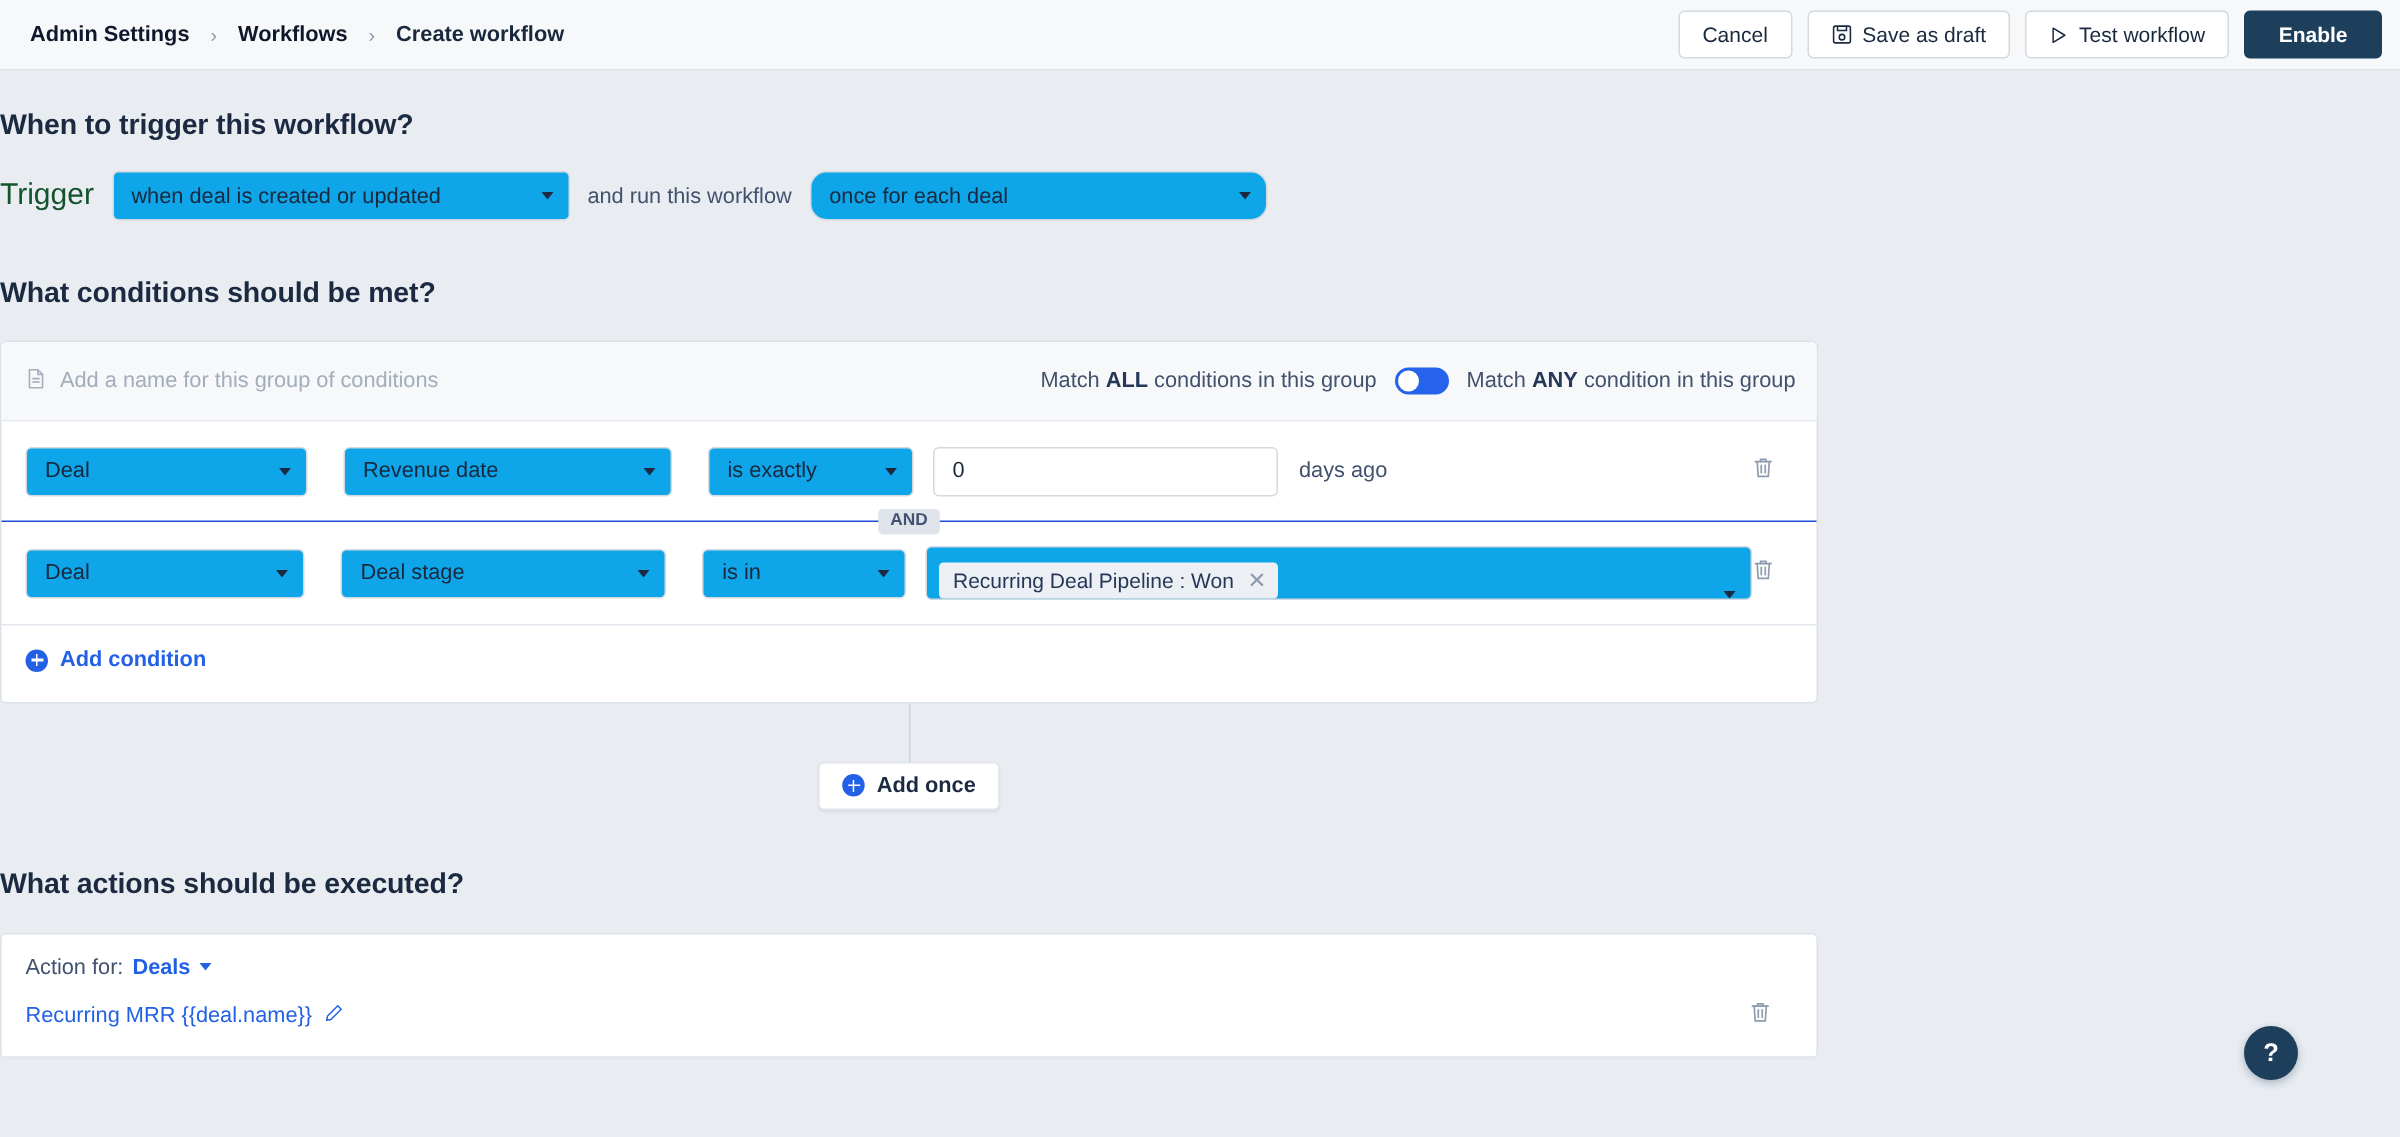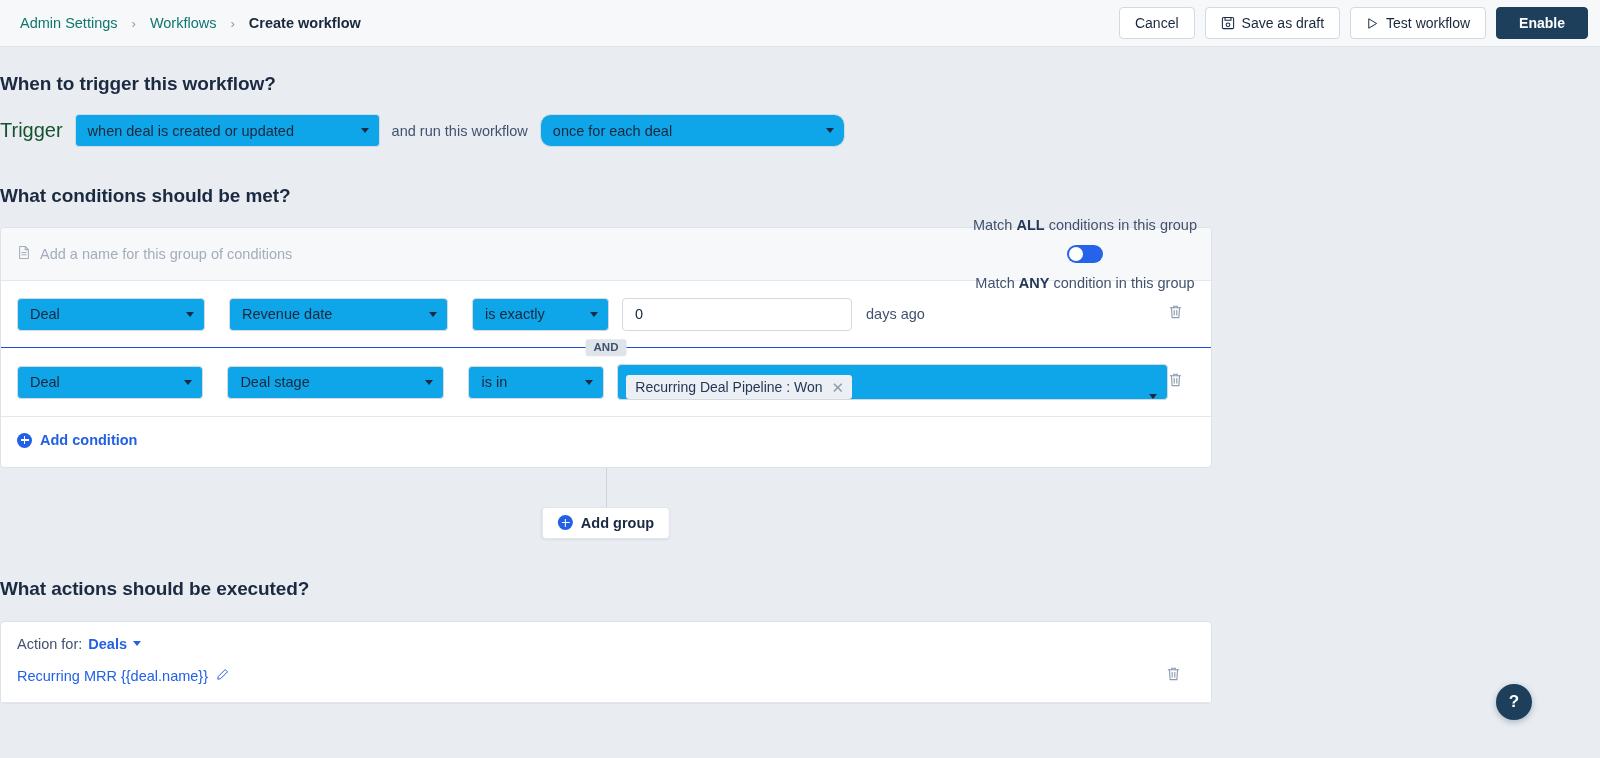--- a/index.html
+++ b/index.html
@@ -15,21 +15,21 @@
   .topbar {
     height: 47px;
     background: #f6f8f9;
     border-bottom: 1px solid #dfe3e8;
     display: flex;
     align-items: center;
     padding: 0 12px 0 20px;
     position: relative;
   }
   .breadcrumb { display: flex; align-items: center; gap: 0; font-size: 14.5px; }
-  .crumb { color: #0f766e; font-weight: 400; cursor: pointer; white-space: nowrap; }
+  .crumb { color: #0f172a; font-weight: 700; cursor: pointer; white-space: nowrap; }
   .crumb.current { color: #19283d; font-weight: 600; cursor: default; }
   .crumb-sep {
     color: #8c9bad; font-size: 13px; margin: 0 14px; font-weight: 400;
     display: inline-block;
   }
   .topbar-actions {
     margin-left: auto; display: flex; align-items: center; gap: 10px;
   }
   .btn {
     height: 32px; border-radius: 4px; border: 1px solid #d3d9e0;
@@ -94,21 +94,21 @@
     border-radius: 4px 4px 0 0;
     height: 53px; display: flex; align-items: center;
     padding: 0 14px 0 16px;
   }
   .group-name-placeholder {
     display: flex; align-items: center; gap: 9px;
     color: #a3adbb; font-size: 14.5px; cursor: text;
   }
   .match-toggle-wrap {
     margin-left: auto; display: flex; align-items: center; gap: 12px;
-    font-size: 14.5px; color: #42526e; flex-direction: column;
+    font-size: 14.5px; color: #42526e;
   }
   .match-toggle-wrap b { color: #253858; font-weight: 700; }
   .toggle {
     width: 36px; height: 18px; border-radius: 9px; background: #2563eb;
     position: relative; cursor: pointer; flex: none;
   }
   .toggle .knob {
     position: absolute; top: 2px; left: 2px; width: 14px; height: 14px;
     border-radius: 50%; background: #ffffff;
   }
@@ -391,21 +391,21 @@
               <span class="plus-circle"></span>
               <span>Add condition</span>
             </span>
           </div>
         </div>
 
         <div class="add-group-wrap">
           <div class="connector"></div>
           <button class="btn-add-group">
             <span class="plus-circle"></span>
-            <span>Add group</span>
+            <span>Add once</span>
           </button>
         </div>
       </div>
     </div>
 
     <div class="act-head">
       <div class="section-title">What actions should be executed?</div>
 
       <div class="group-shell" style="margin-top:0">
         <div class="group-badge" style="top:29px">1</div>

